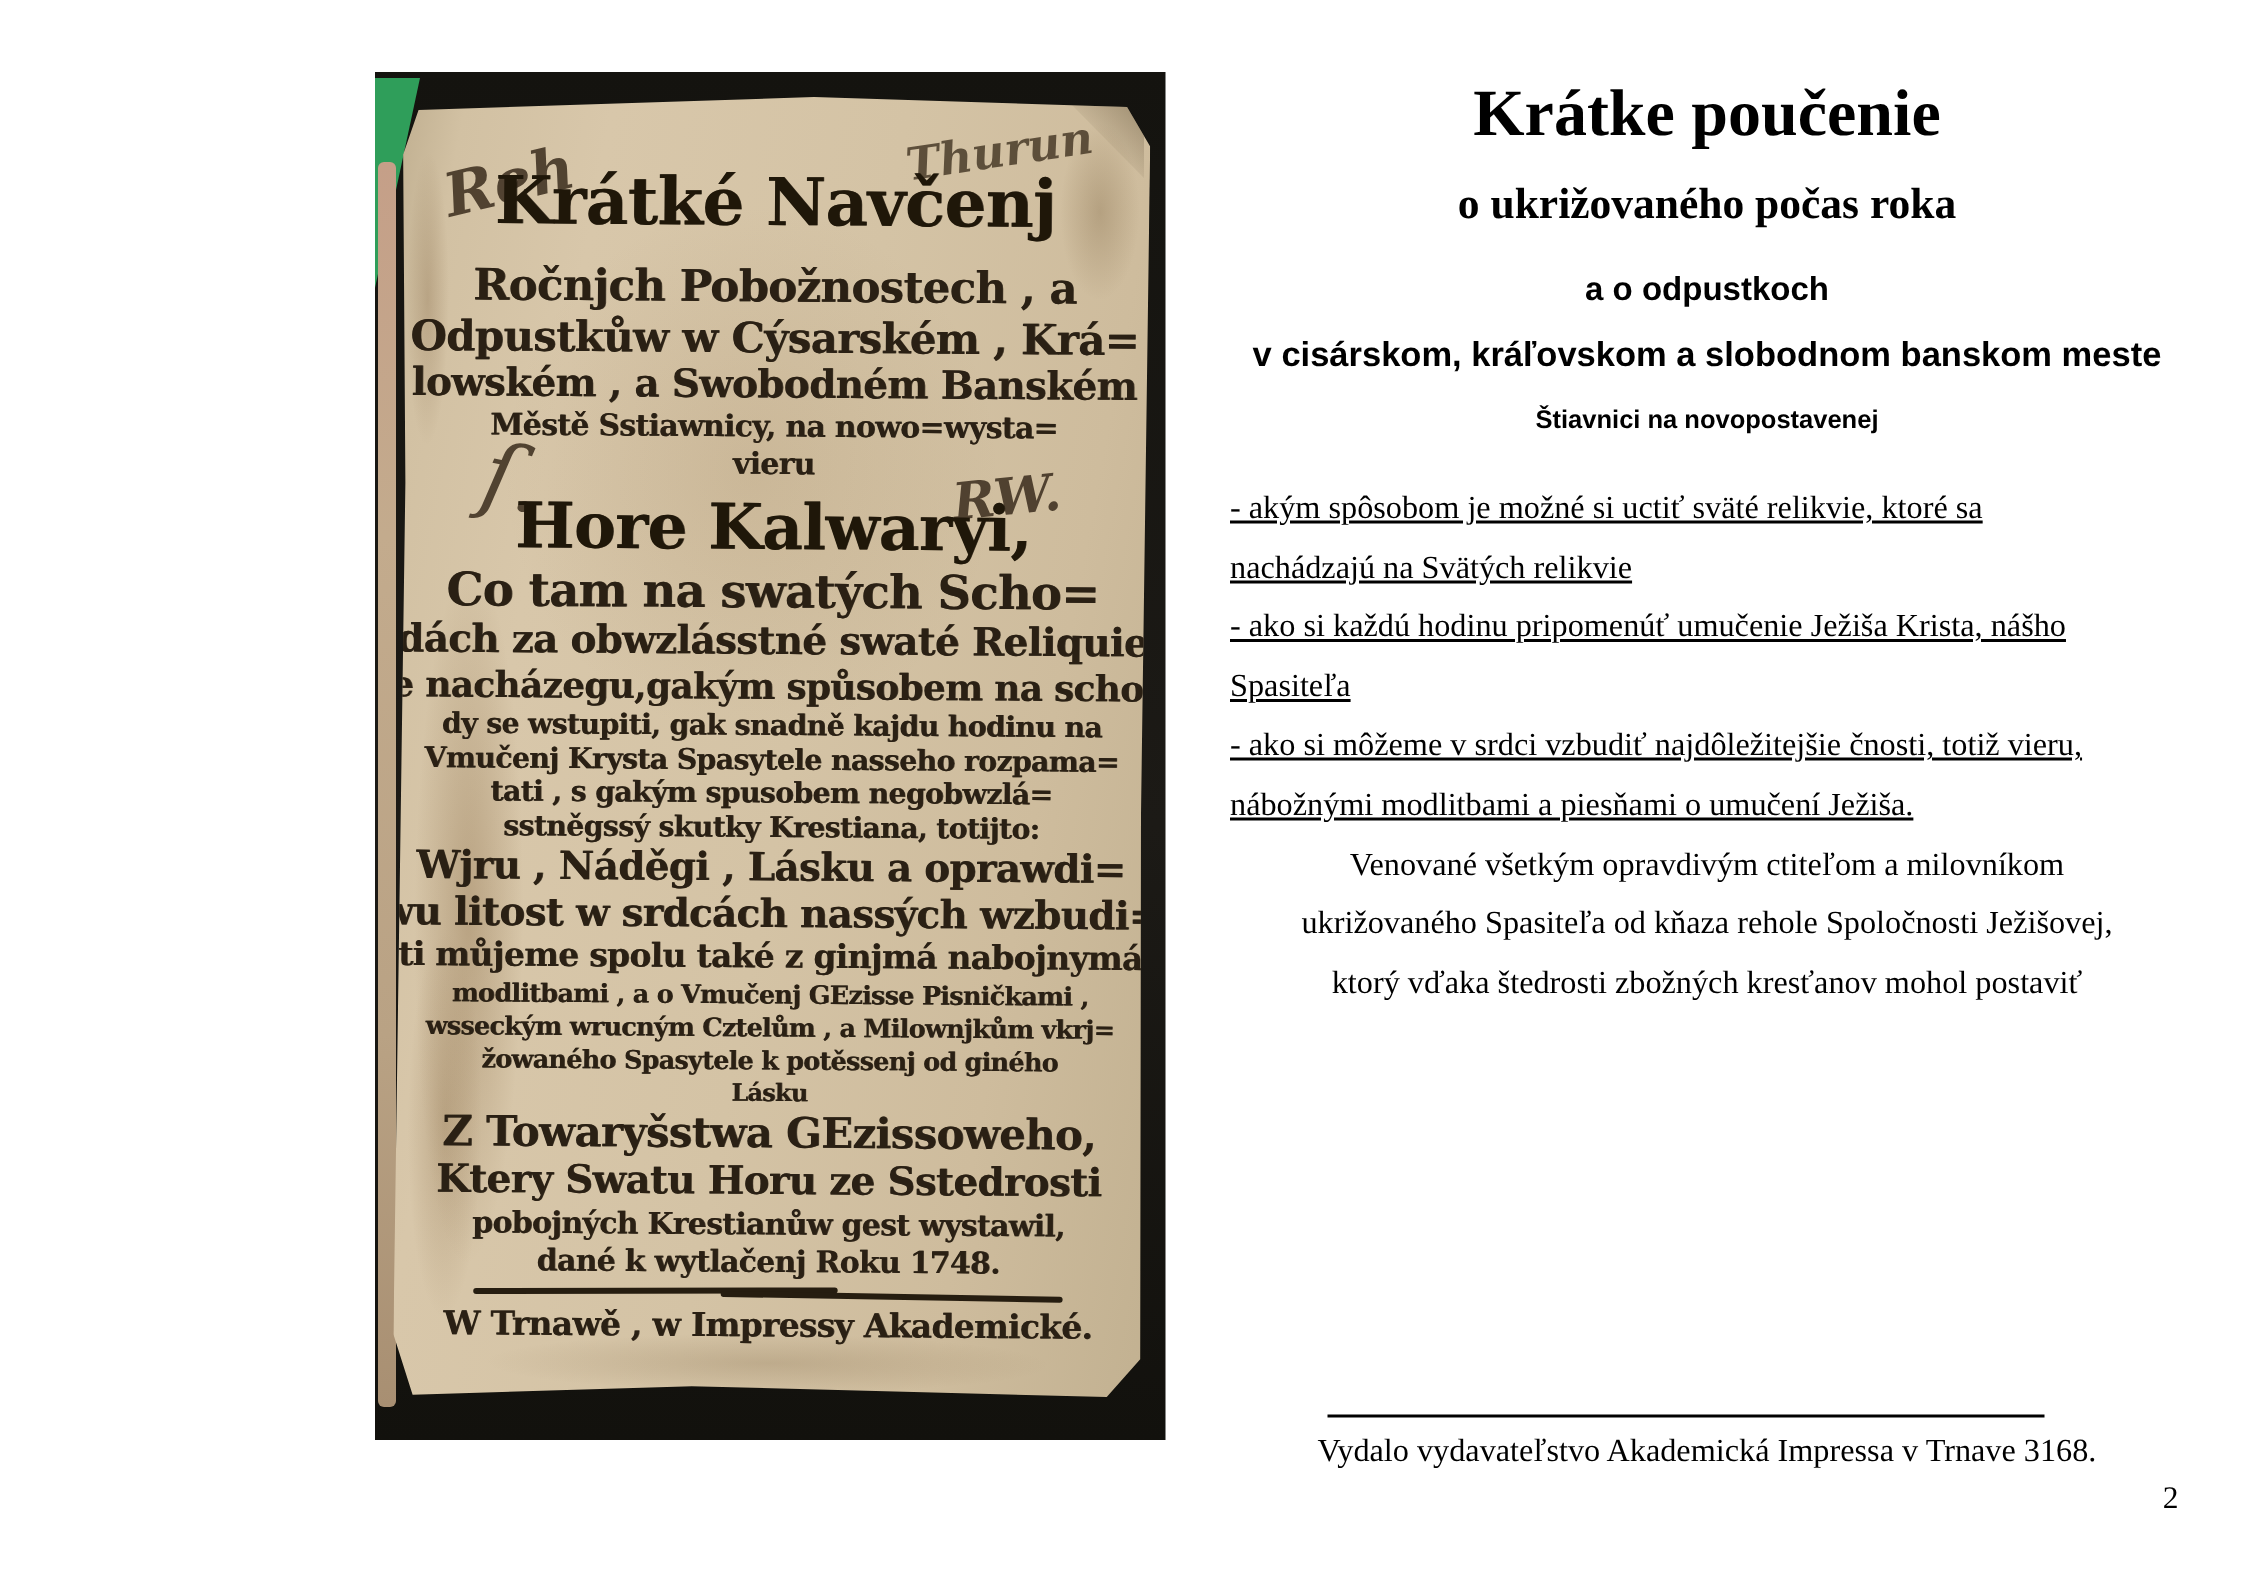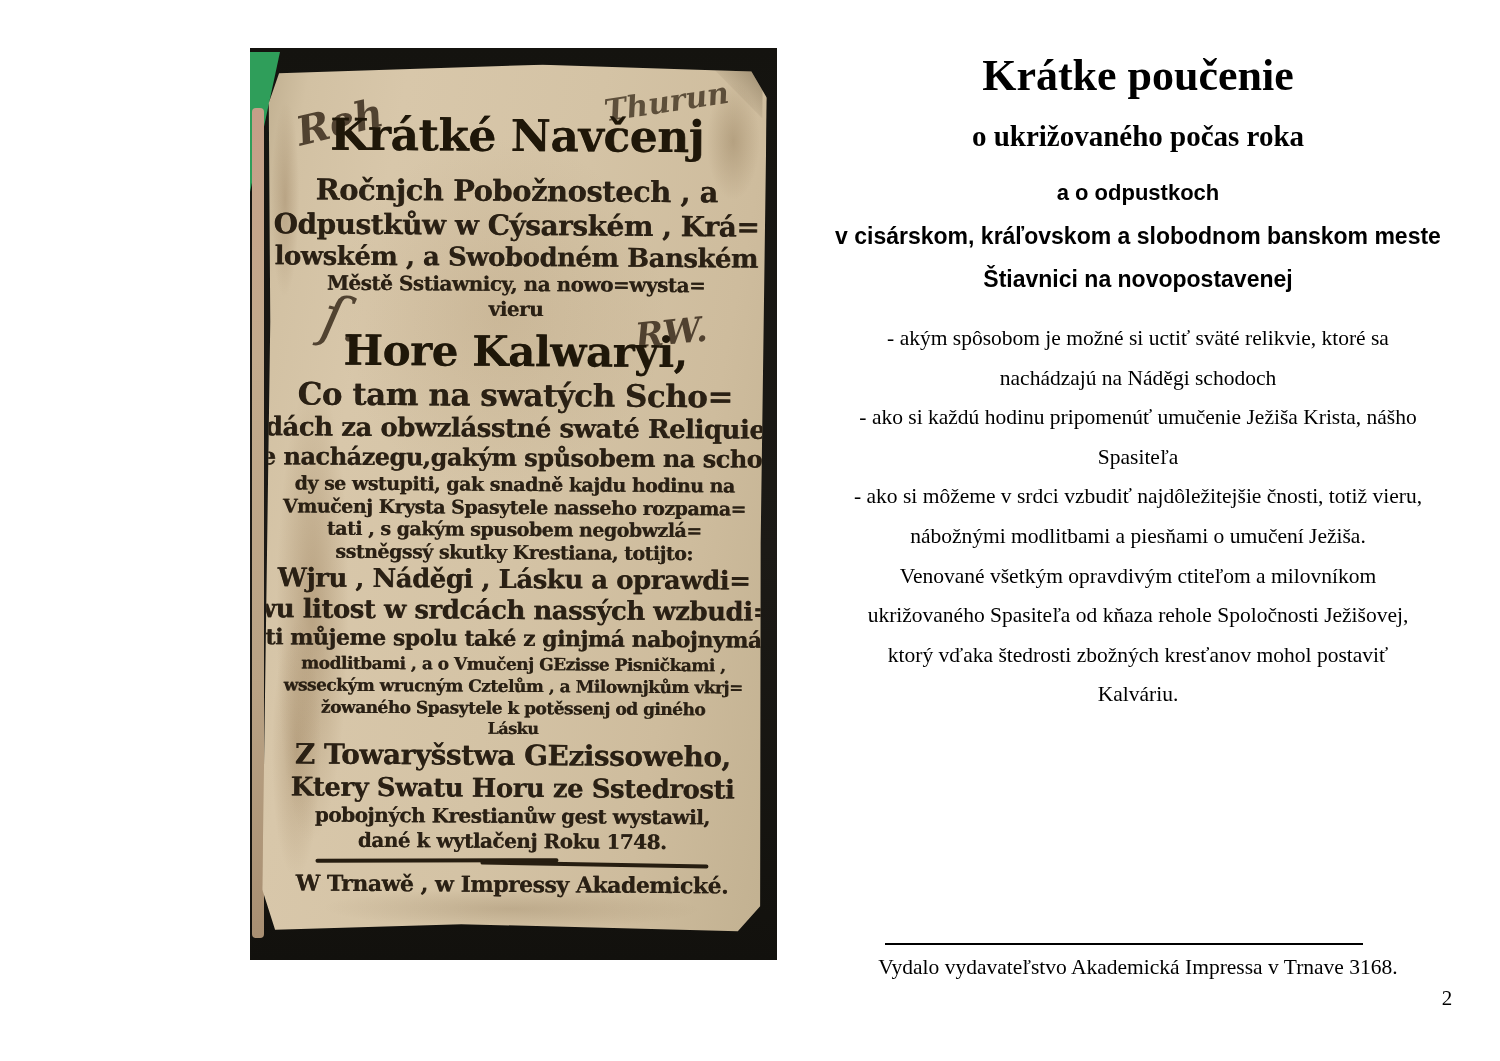--- a/index.html
+++ b/index.html
@@ -93,23 +93,23 @@
   .col{
     position:absolute;left:820px;top:48px;width:636px;
     text-align:center;
   }
   .h-serif{font-family:"Liberation Serif","DejaVu Serif",serif;font-weight:bold;}
   .h-sans{font-family:"Liberation Sans","DejaVu Sans",sans-serif;font-weight:bold;}
   .h1{font-size:44px;line-height:38px;margin:9px 0 0 0;}
   .h2{font-size:29px;line-height:33px;margin:25px 0 0 0;}
   .h3{font-size:22px;line-height:26px;margin:27px 0 0 0;}
   .h4{font-size:23px;line-height:27px;margin:17px 0 0 0;}
-  .h5{font-size:23px;line-height:27px;margin:16px 0 0 0;}
+  .h5{font-size:17px;line-height:27px;margin:16px 0 0 0;}
   .h6{font-size:34px;line-height:38px;margin:18px 0 0 0;}
-  .body-block{margin-top:26px;text-align:center;}
+  .body-block{margin-top:26px;text-align:left;text-decoration:underline;}
   .tline{
     font-family:"Liberation Serif","DejaVu Serif",serif;
     font-size:21.5px;line-height:39.6px;white-space:nowrap;
   }
   .ded-block{text-align:center;}
   .rule{
     position:absolute;left:885px;top:943px;width:478px;
     border-top:2px solid #000;
   }
   .imprint{
@@ -176,32 +176,31 @@
 
   <div class="col">
     <div class="h-serif h1">Krátke poučenie</div>
     <div class="h-serif h2">o ukrižovaného počas roka</div>
     <div class="h-sans  h3">a o odpustkoch</div>
     <div class="h-sans  h4">v cisárskom, kráľovskom a slobodnom banskom meste</div>
     <div class="h-sans  h5">Štiavnici na novopostavenej</div>
 
     <div class="body-block">
       <div class="tline">- akým spôsobom je možné si uctiť sväté relikvie, ktoré sa</div>
-      <div class="tline">nachádzajú na Náděgi schodoch</div>
+      <div class="tline">nachádzajú na Svätých relikvie</div>
       <div class="tline">- ako si každú hodinu pripomenúť umučenie Ježiša Krista, nášho</div>
       <div class="tline">Spasiteľa</div>
       <div class="tline">- ako si môžeme v srdci vzbudiť najdôležitejšie čnosti, totiž vieru,</div>
       <div class="tline">nábožnými modlitbami a piesňami o umučení Ježiša.</div>
     </div>
 
     <div class="ded-block">
       <div class="tline">Venované všetkým opravdivým ctiteľom a milovníkom</div>
       <div class="tline">ukrižovaného Spasiteľa od kňaza rehole Spoločnosti Ježišovej,</div>
       <div class="tline">ktorý vďaka štedrosti zbožných kresťanov mohol postaviť</div>
-      <div class="tline">Kalváriu.</div>
     </div>
   </div>
 
   <div class="rule"></div>
   <div class="imprint">Vydalo vydavateľstvo Akademická Impressa v Trnave 3168.</div>
   <div class="pagenum">2</div>
 
 </div>
 
 </body></html>

